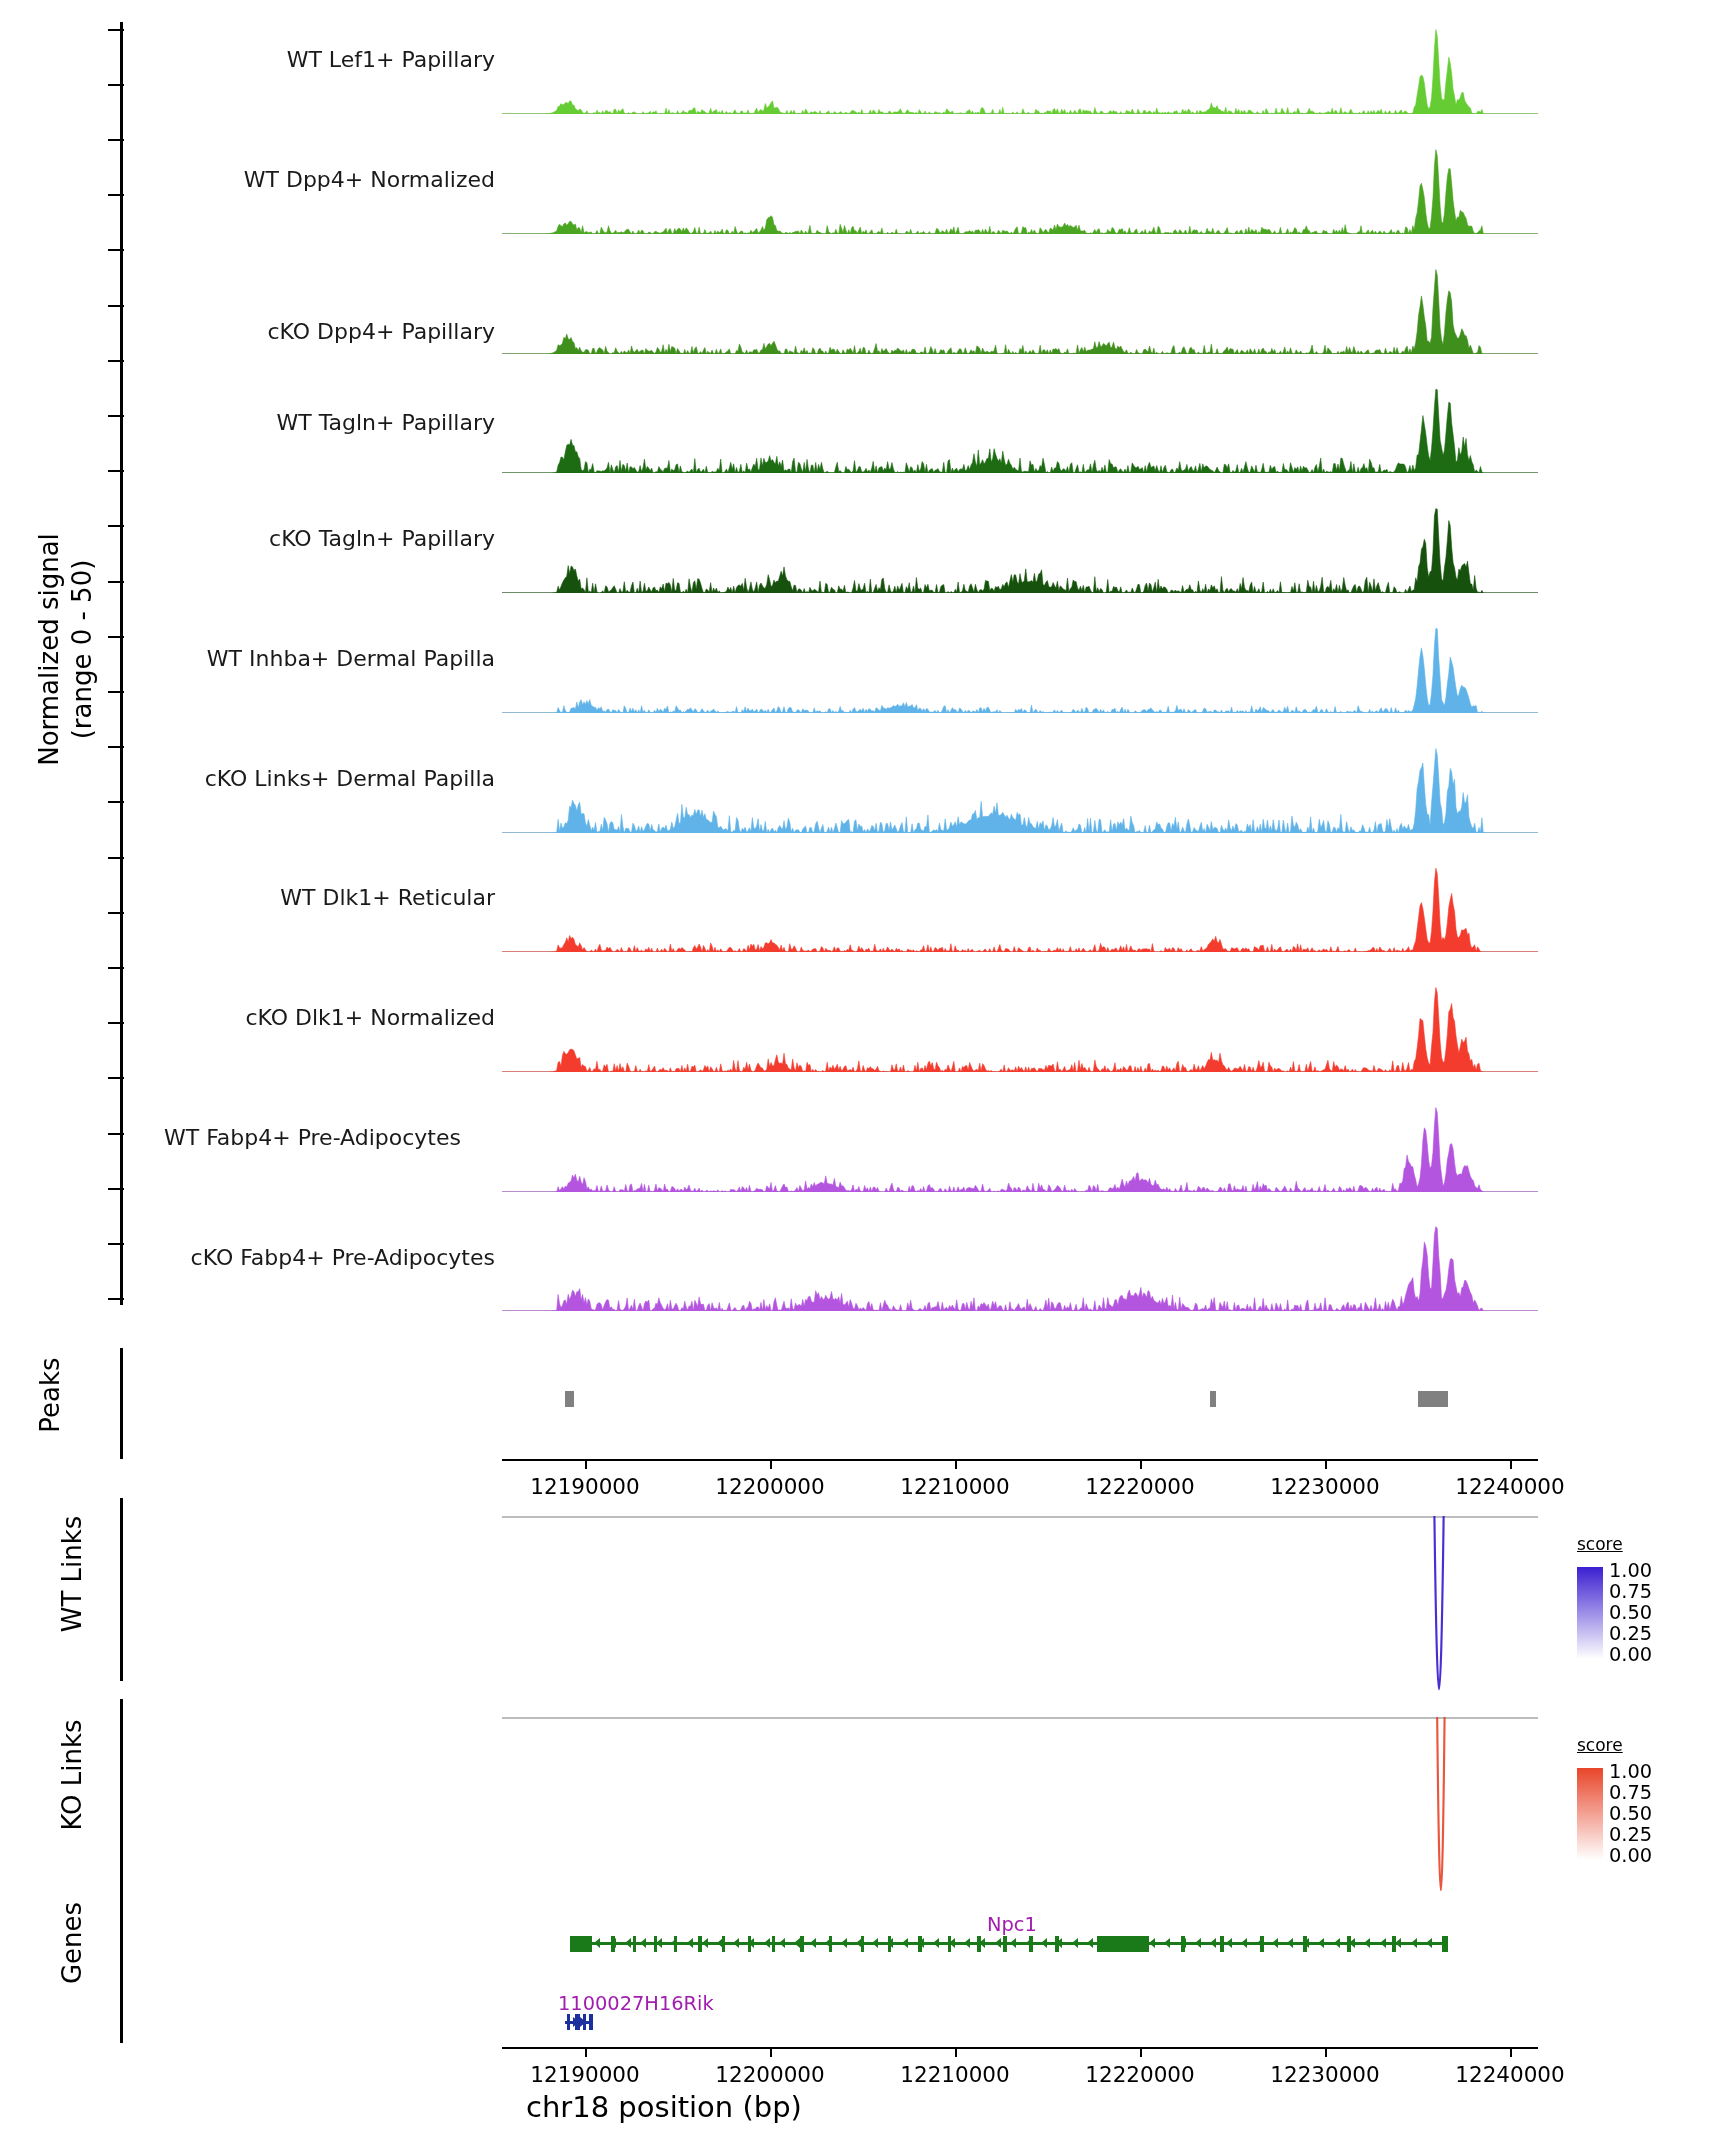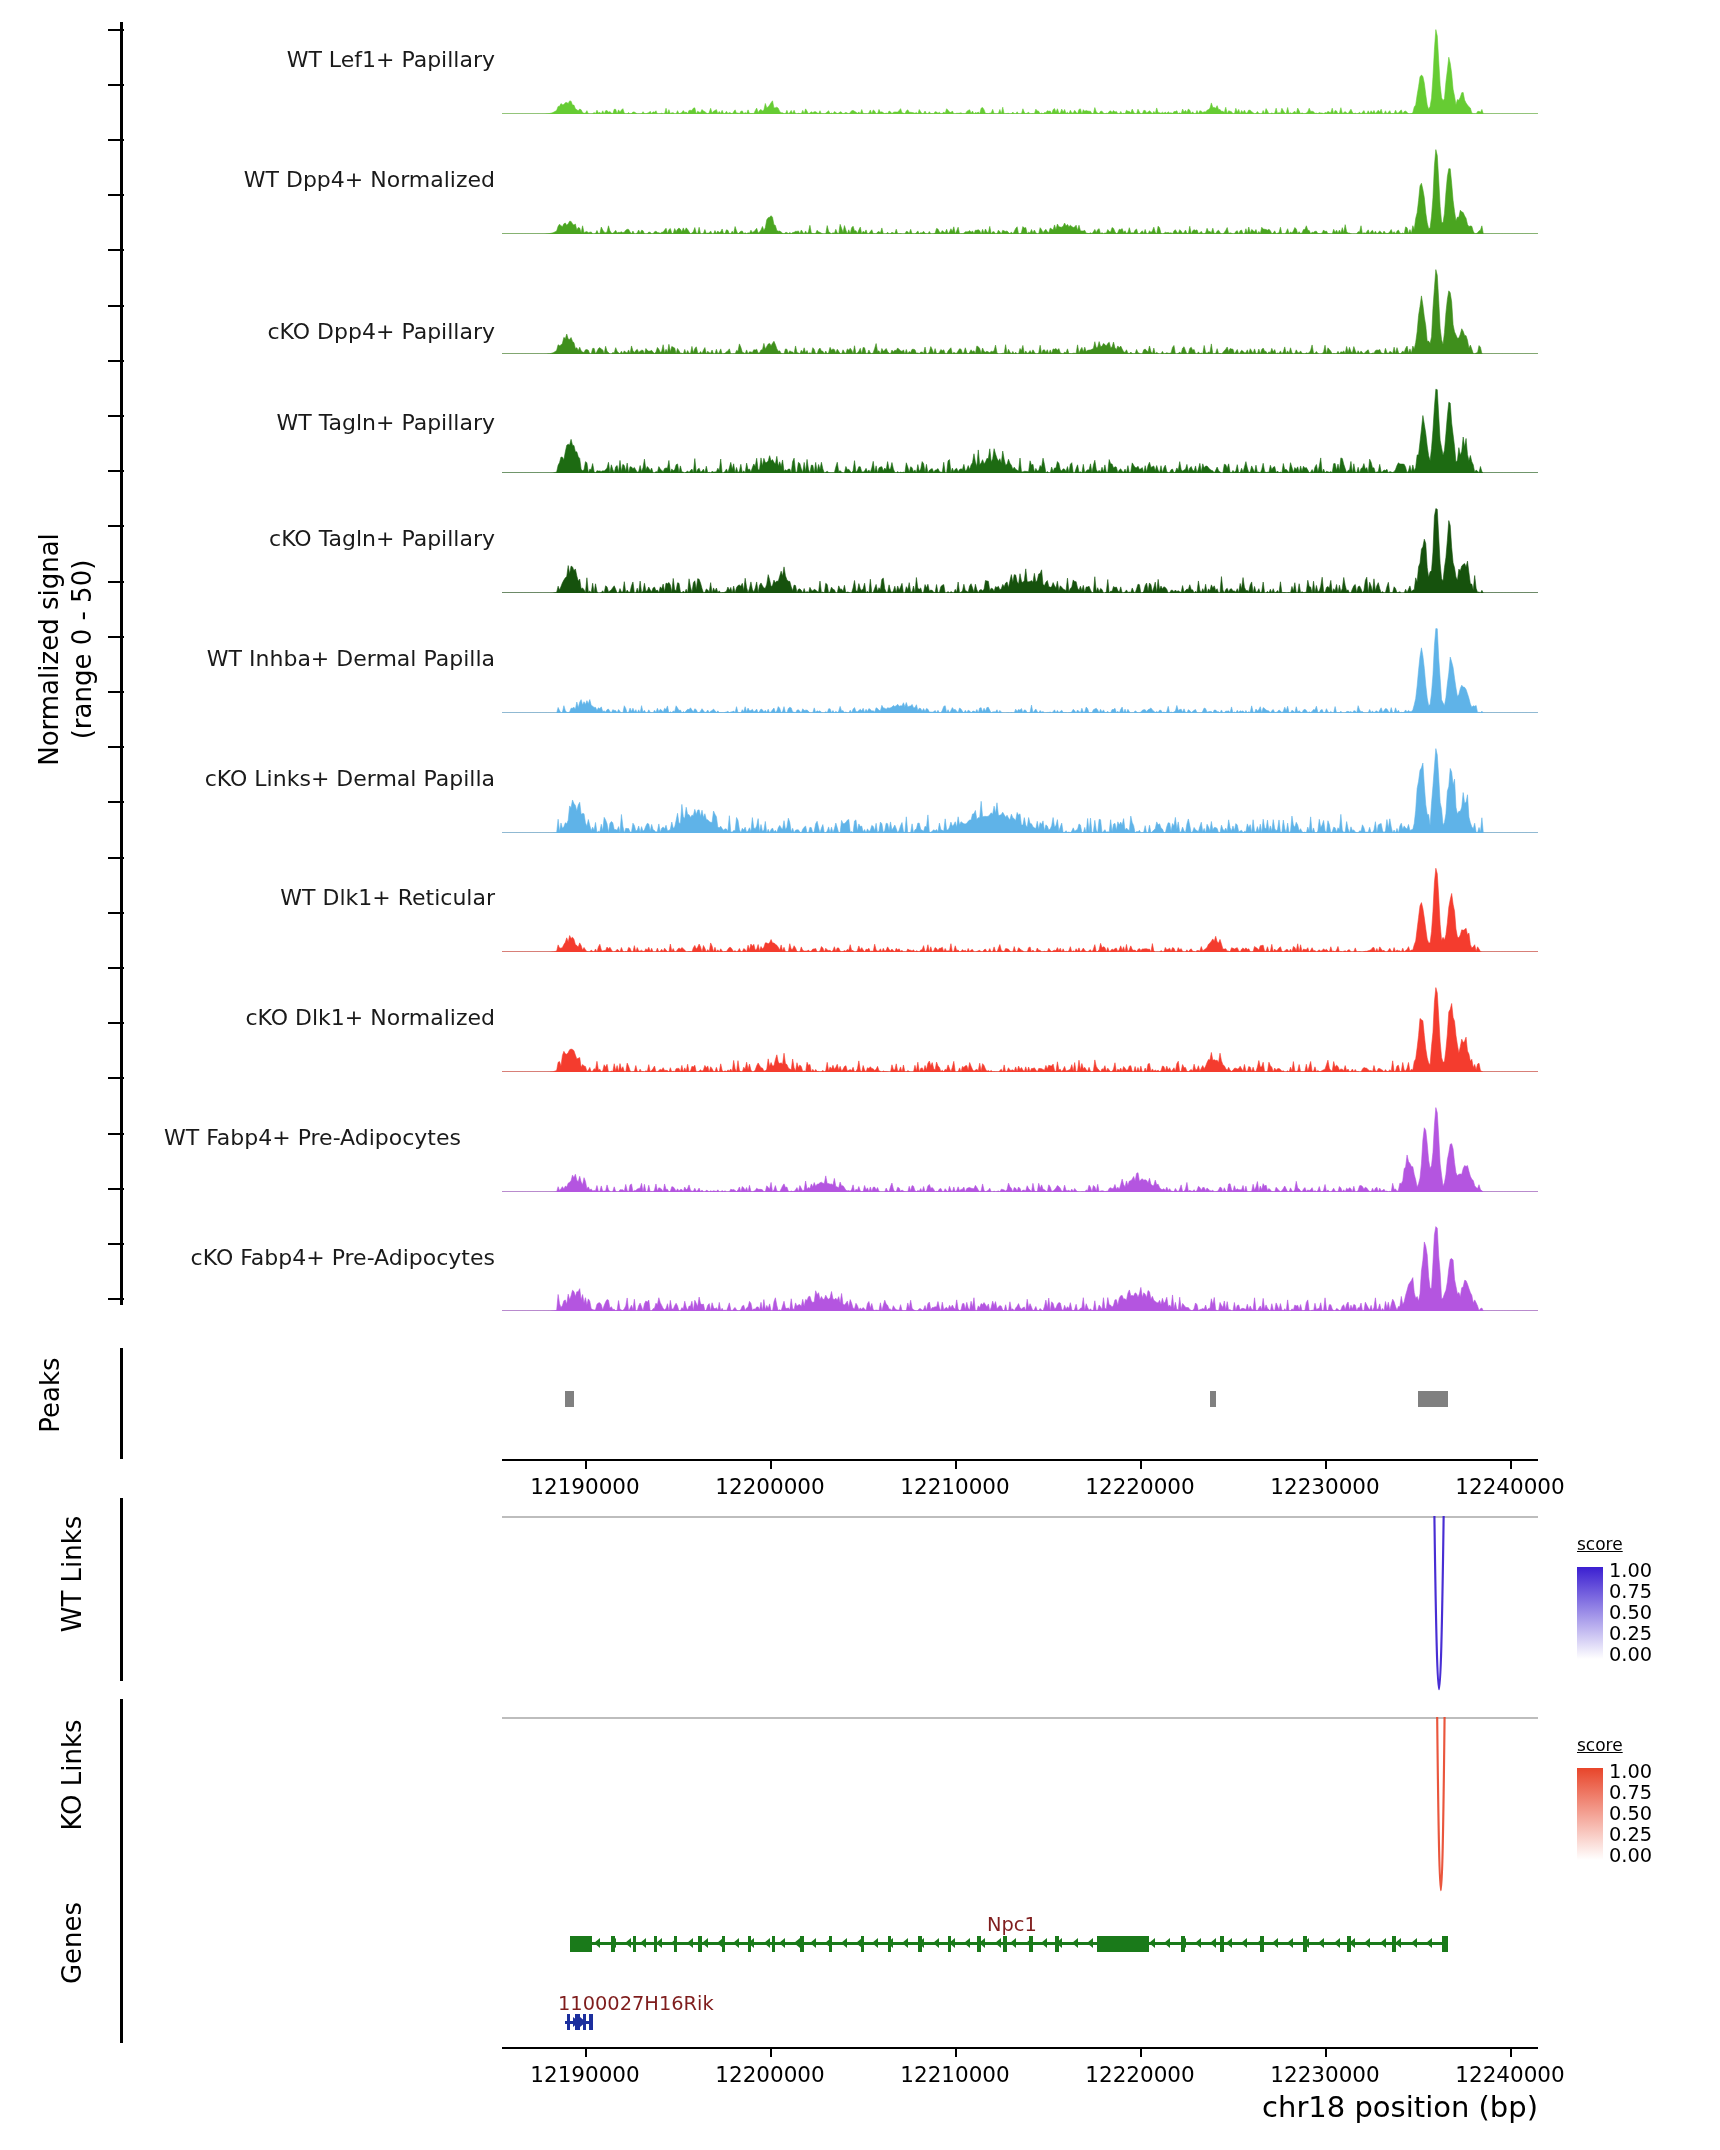--- a/index.html
+++ b/index.html
@@ -172,35 +172,35 @@
     font-size: 26px;
     text-align: center;
   }
   .gene-body {
     position: absolute;
     background: #1a7a1a;
   }
   .gene-name {
     position: absolute;
     font-size: 19.4px;
-    color: #7f1d1d;
+    color: #a21caf;
     white-space: nowrap;
   }
   .gene-body-blue { position: absolute; background: #1c2f9e; }
   #genes-xaxis {
     position: absolute;
     left: 502px; top: 2047px;
     width: 1036px; height: 2.2px;
     background: #000;
   }
   #xaxis-title {
     position: absolute;
-    left: 502px; top: 2090px;
+    left: 526px; top: 2090px;
     width: 1036px;
-    text-align: right;
+    text-align: left;
     font-size: 29px;
   }
 </style>
 </head>
 <body>
 
 <div id="coverage-area">
   <div id="cov-axis"></div>
   <div id="cov-ticks">
       <div class="cov-tick" style="top: 29px;"></div>

